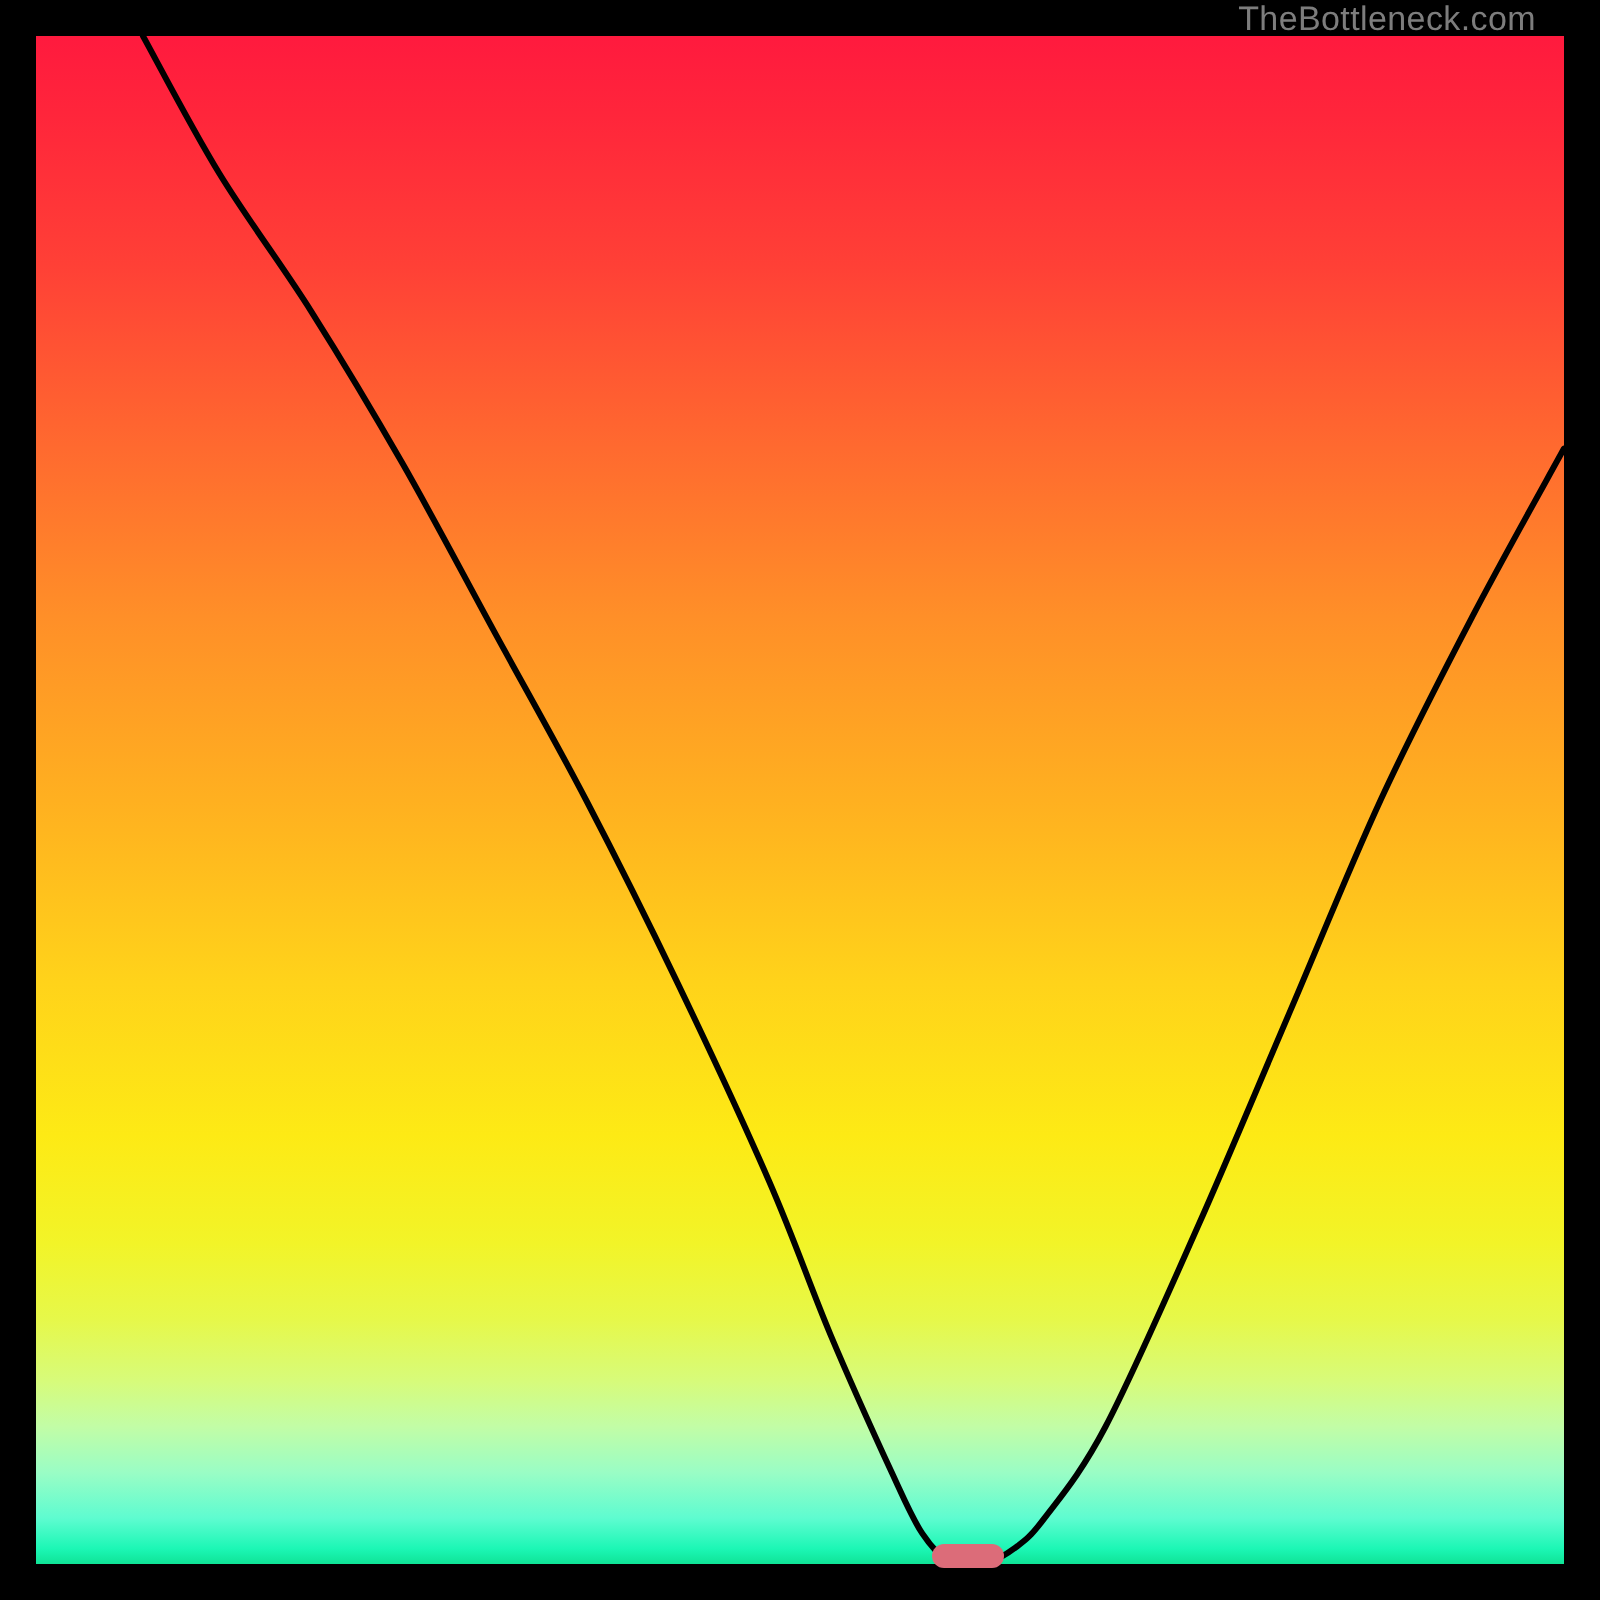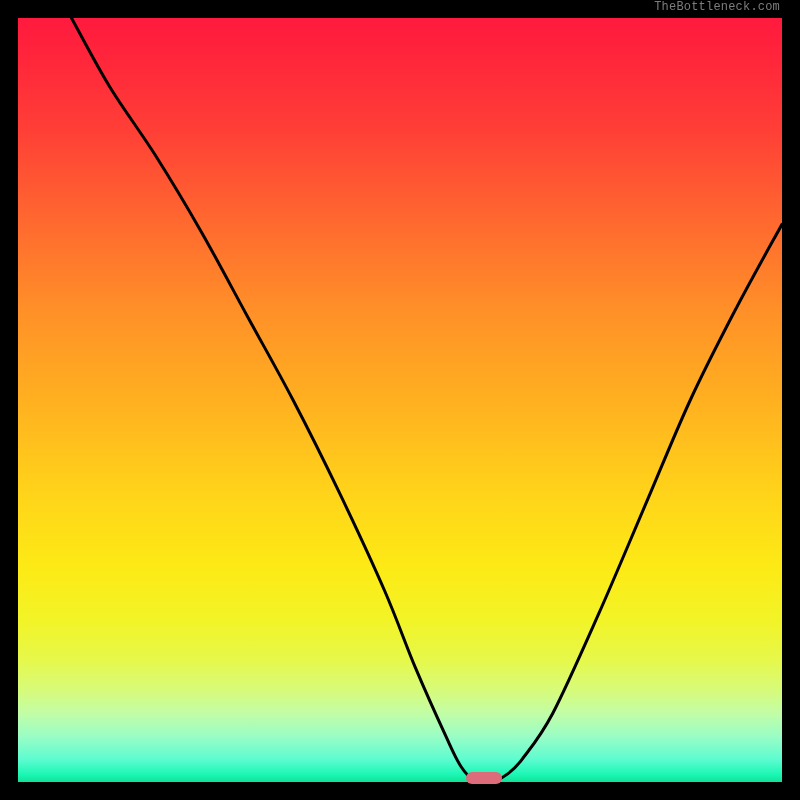--- a/index.html
+++ b/index.html
@@ -39,28 +39,27 @@
       #c2fda6 91%,
       #9afdc5 94%,
       #5efcd0 97%,
       #1cf7b5 99%,
       #0fe396 100%
     );
   }
   .watermark {
     position: absolute;
     top: 0;
-    right: 20px;
+    right: 32px;
     color: #7d7d7d;
-    font-size: 12px;
+    font-size: 17px;
     font-weight: 500;
     letter-spacing: 0.2px;
     z-index: 5;
     user-select: none;
-    font-family: Liberation Mono, monospace;
   }
   .curve-svg {
     position: absolute;
     left: 0;
     top: 0;
     width: 764px;
     height: 764px;
     display: block;
   }
   .marker {

